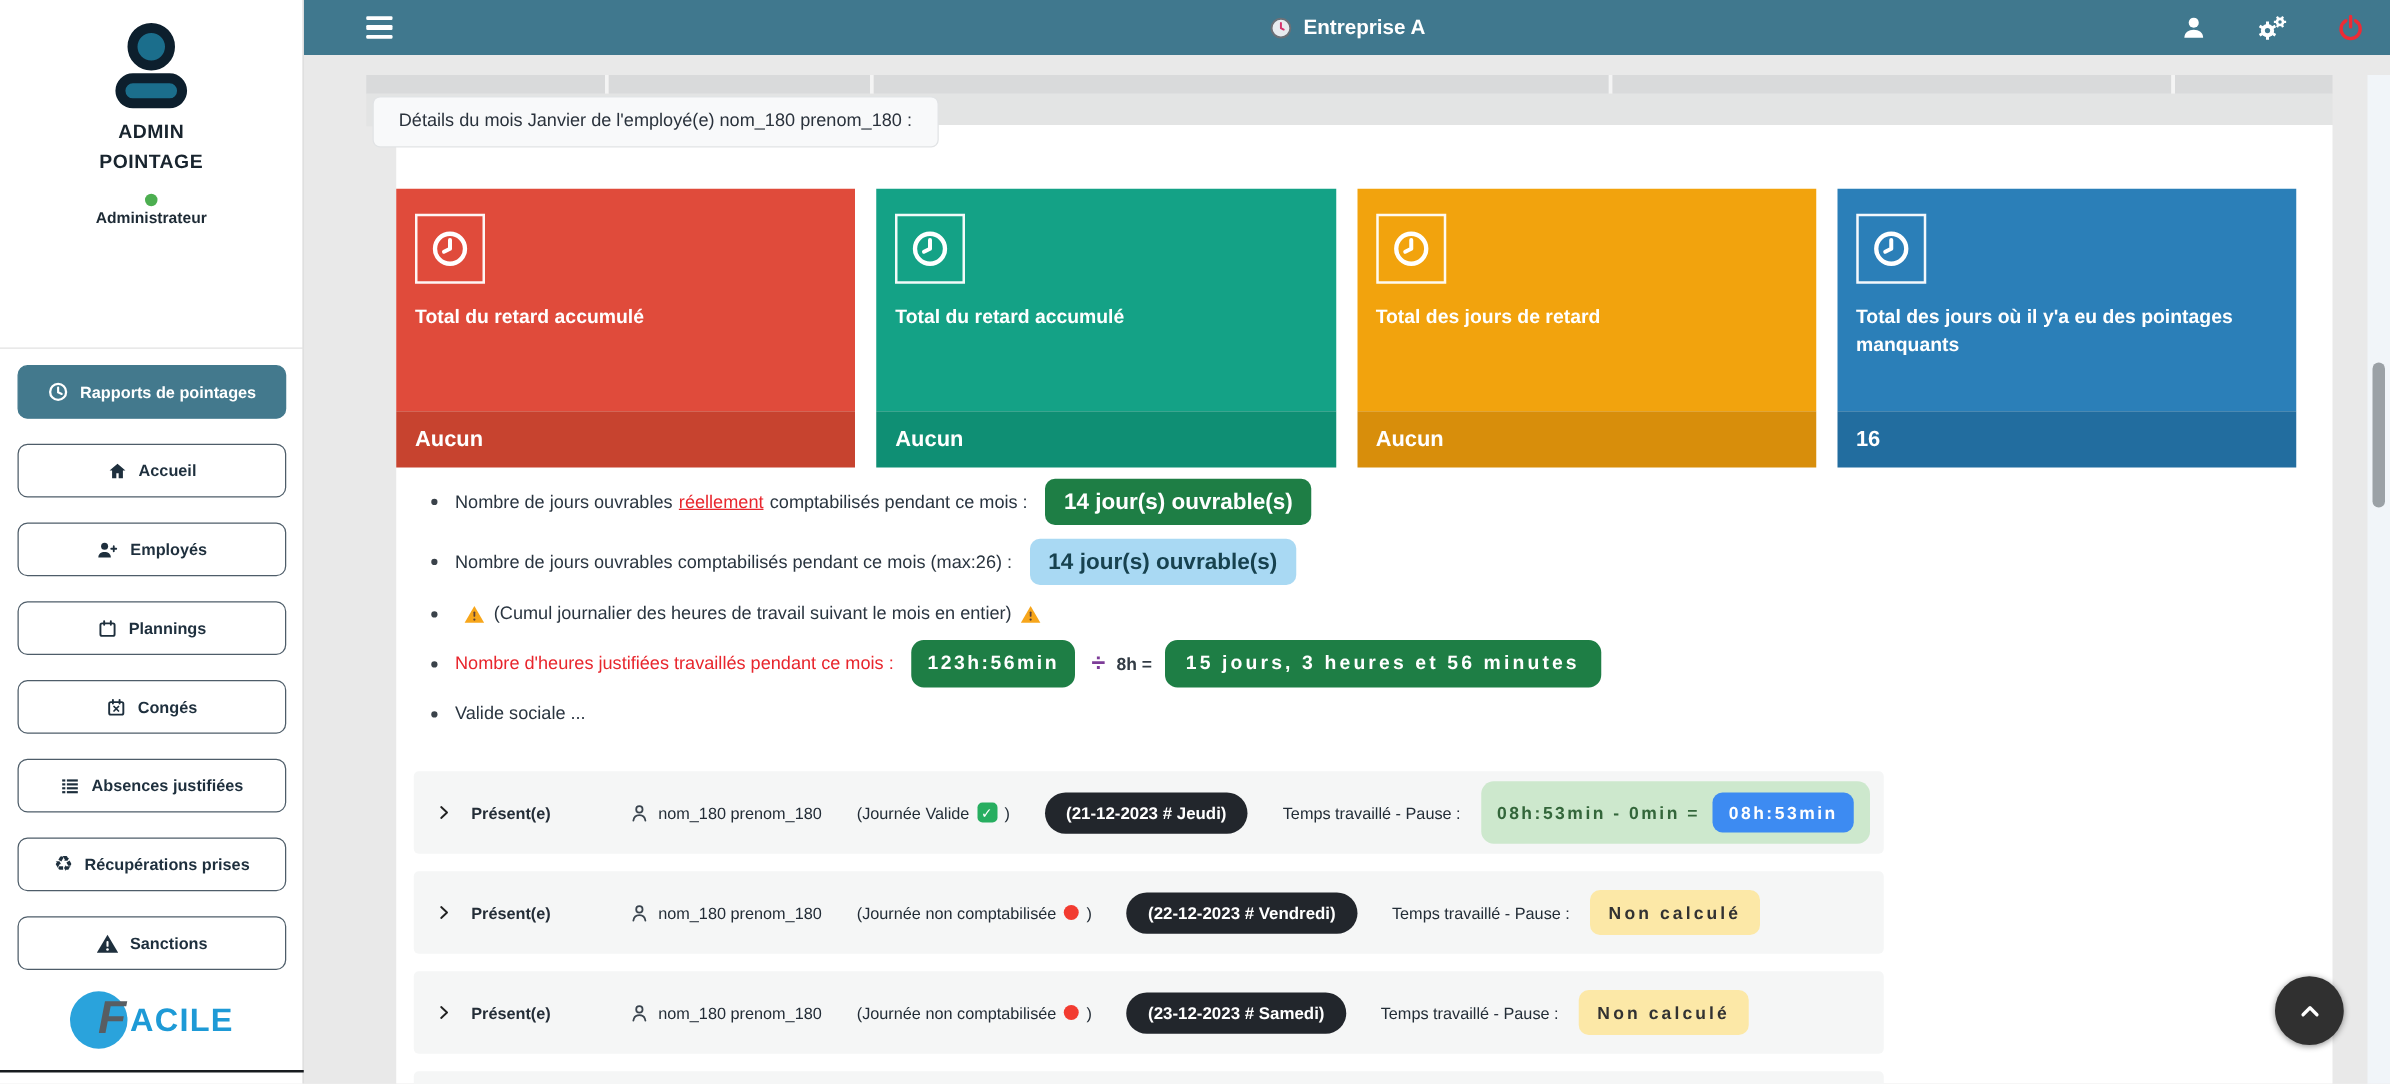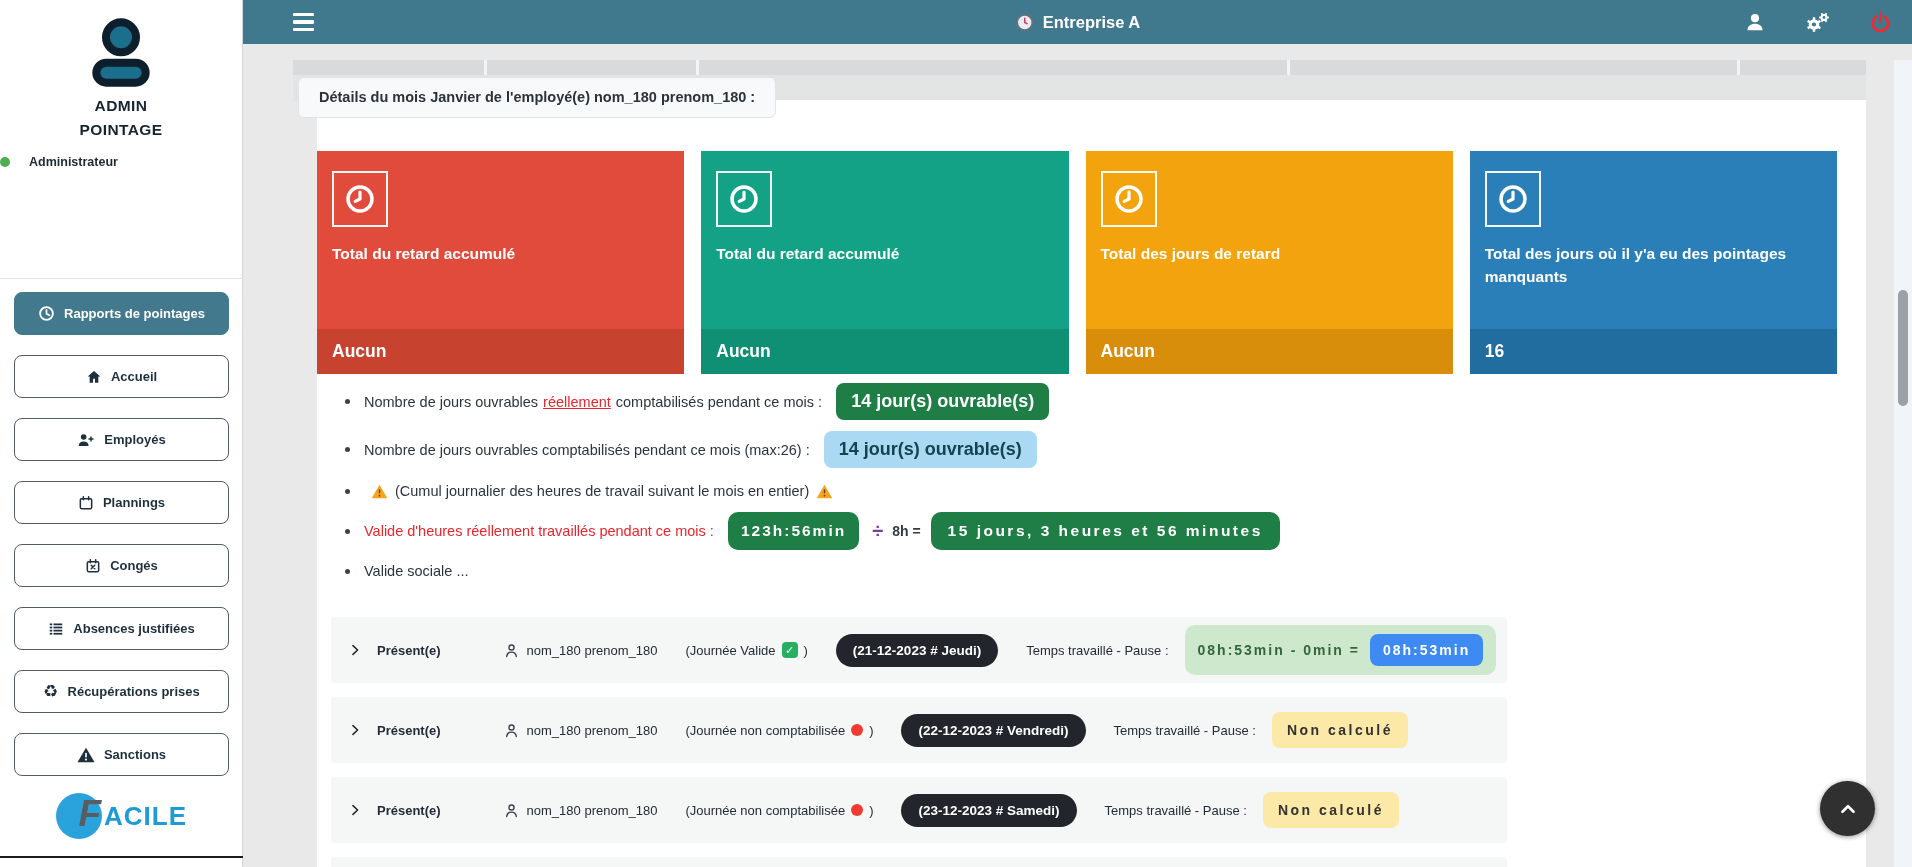--- a/index.html
+++ b/index.html
@@ -6,22 +6,22 @@
   html,body { width:1912px; height:867px; }
   body {
     font-family:"Liberation Sans","DejaVu Sans",sans-serif;
     background:#e9e9e9; position:relative; overflow:hidden; color:#25313c;
   }
   
   .sidebar { position:absolute; left:0; top:0; width:243px; height:867px; background:#fff;
              border-right:1px solid #d6d6d6; z-index:6; }
   .avatar { width:80px; height:80px; margin:12px auto 0; display:block; }
   .uname { text-align:center; font-weight:bold; font-size:15.5px; letter-spacing:.4px; color:#18242e; line-height:1.55; margin-top:2px; }
-  .role { display:flex; align-items:center; justify-content:flex-start; gap:19px; margin-top:13px;
-          font-size:12.5px; font-weight:600; color:#1d2a35; }
+  .role { display:flex; align-items:center; justify-content:space-between; gap:2px; margin-top:13px;
+          font-size:12.5px; font-weight:600; color:#1d2a35;flex-direction:column; }
   .role-dot { width:10px; height:10px; border-radius:50%; background:#4cae50; }
   .searchrow { position:absolute; left:16px; top:223px; display:flex; align-items:stretch; height:42px; }
   .searchrow input { width:122px; border:1px solid #b9b5ae; border-radius:6px; padding:0 11px;
                      font-size:14px; color:#26323e; background:#fff; outline:none;
                      font-family:"Liberation Sans","DejaVu Sans",sans-serif; }
   .searchrow input::placeholder { color:#2b3946; opacity:1; }
   .search-btn { width:45px; margin-left:3px; background:#eceff1; border:1px solid #d8dcdf; border-radius:4px;
                 display:flex; align-items:center; justify-content:center; cursor:pointer; }
   .sb-divider { position:absolute; top:278px; left:0; width:243px; height:1px; background:#e2e2e2; }
   .menu { position:absolute; top:292px; left:14px; width:215px; }
@@ -46,21 +46,21 @@
   .hicons { position:absolute; right:20px; display:flex; align-items:center; gap:38px; }
   .hicon { cursor:pointer; display:flex; align-items:center; }
   
   .content { position:absolute; left:243px; top:60px; right:18px; bottom:0; background:#e9e9e9; }
   .tabstrip { position:absolute; left:50px; top:0; width:1573px; height:15px; display:flex; }
   .tabseg { background:#d9dadb; height:15px; }
   .tabgap { width:3px; background:#f4f4f4; height:15px; }
   .band2 { position:absolute; left:50px; top:15px; width:1573px; height:26px; background:#e3e4e4; }
   .banner { position:absolute; left:55px; top:17px; height:41px; background:#f8f9fa; border:1px solid #e1e3e5;
             border-radius:6px; line-height:39px; padding:0 20px; font-size:14.5px; color:#2a323c; z-index:3;
-            white-space:nowrap;font-weight:bold; }
+            white-space:nowrap; }
   .panel { position:absolute; left:74px; top:40px; width:1549px; bottom:0; background:#fff;padding-left:32px; }
   
   .cards { position:absolute; left:0; top:51px; width:1520px; display:flex; gap:17px; }
   .card { flex:1; height:223px; color:#fff; }
   .card-top { height:178px; padding:20px 26px 0 15px; }
   .icon-box { width:56px; height:56px; border:2px solid rgba(255,255,255,.95);
               display:flex; align-items:center; justify-content:center; }
   .card-title { margin-top:15px; font-weight:bold; font-size:15.5px; line-height:1.5; }
   .card-footer { height:45px; display:flex; align-items:center; padding-left:15px; font-weight:bold; font-size:17.5px; }
   
@@ -370,21 +370,21 @@
         <span class="warn">
           <svg width="17" height="15" viewBox="0 0 24 21">
               <path d="M12 1L23 20H1z" fill="#f7a61b"></path>
               <rect x="11" y="7.2" width="2" height="6" rx="1" fill="#5d4037"></rect>
               <circle cx="12" cy="16.4" r="1.3" fill="#5d4037"></circle>
             </svg>
         </span>
       </div>
       <div class="bullet b4">
         <span class="dot"></span>
-        <span class="redlabel">Valide d'heures réellement travaillés pendant ce mois :</span>
+        <span class="redlabel">Nombre d'heures justifiées travaillés pendant ce mois :</span>
         <span class="badge-hours">123h:56min</span>
         <span class="op">÷</span>
         <span class="rhs">8h =</span>
         <span class="badge-result">15 jours, 3 heures et 56 minutes</span>
       </div>
       <div class="bullet b5">
         <span class="dot"></span>
         <span>Valide sociale ...</span>
       </div>
     </div>

